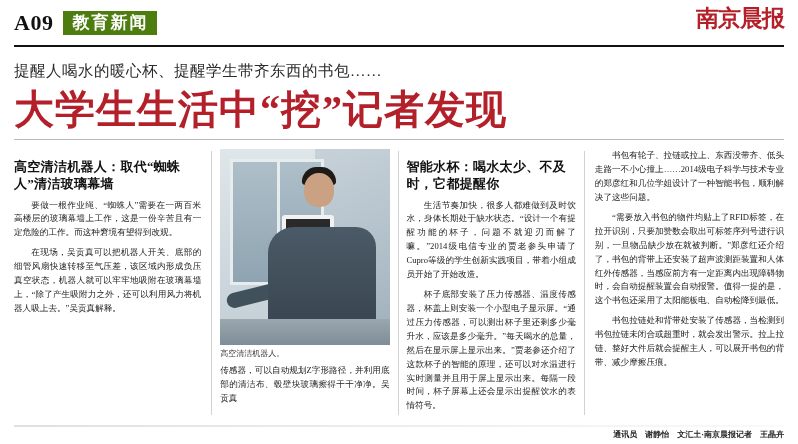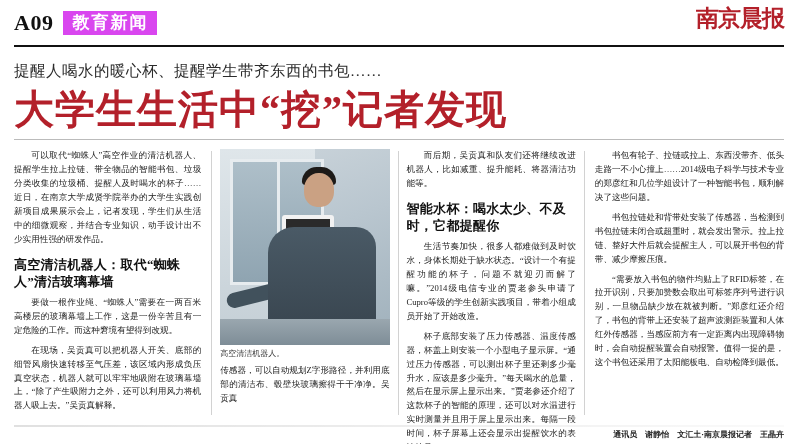--- a/index.html
+++ b/index.html
@@ -32,21 +32,21 @@
   }
   .page-code {
     font-family: "Liberation Serif", serif;
     font-size: 22px;
     font-weight: bold;
     letter-spacing: 0.5px;
     color: #111;
     margin-right: 10px;
   }
   .section-name {
-    background: #d946ef;
+    background: #4d7c0f;
     color: #fff;
     font-size: 17px;
     font-weight: bold;
     padding: 3px 9px 4px 9px;
     letter-spacing: 2px;
     line-height: 1;
   }
   .masthead-right {
     position: absolute;
     right: 0;
@@ -274,21 +274,20 @@
     </div>
   </div>
 
   <div class="shoulder">提醒人喝水的暖心杯、提醒学生带齐东西的书包……</div>
   <div class="headline">大学生生活中“挖”记者发现</div>
   <div class="head-rule"></div>
 
   <div class="columns">
 
     <div class="col col-1">
-      <p class="body">可以取代“蜘蛛人”高空作业的清洁机器人、提醒学生拉上拉链、带全物品的智能书包、垃圾分类收集的垃圾桶、提醒人及时喝水的杯子……近日，在南京大学成贤学院举办的大学生实践创新项目成果展示会上，记者发现，学生们从生活中的细微观察，并结合专业知识，动手设计出不少实用性强的研发作品。</p>
       <div class="sub-head">高空清洁机器人：取代“蜘蛛人”清洁玻璃幕墙</div>
       <p class="body">要做一根作业绳、“蜘蛛人”需要在一两百米高楼层的玻璃幕墙上工作，这是一份辛苦且有一定危险的工作。而这种窘境有望得到改观。</p>
       <p class="body">在现场，吴贡真可以把机器人开关、底部的细管风扇快速转移至气压差，该区域内形成负压真空状态，机器人就可以牢牢地吸附在玻璃幕墙上，“除了产生吸附力之外，还可以利用风力将机器人吸上去。”吴贡真解释。</p>
 
     </div>
 
     <div class="col-div"></div>
 
     <div class="col col-2">
       <div class="photo-wrap">
@@ -304,33 +303,32 @@
           <div class="floor"></div>
         </div>
         <div class="photo-caption">高空清洁机器人。</div>
       </div>
       <p class="body noindent">传感器，可以自动规划Z字形路径，并利用底部的清洁布、毂壁块玻璃擦得干干净净。吴贡真</p>
     </div>
 
     <div class="col-div"></div>
 
     <div class="col col-3">
-      <p class="body">而后期，吴贡真和队友们还将继续改进机器人，比如减重、提升能耗、将器清洁功能等。</p>
       <div class="sub-head">智能水杯：喝水太少、不及时，它都提醒你</div>
       <p class="body">生活节奏加快，很多人都难做到及时饮水，身体长期处于缺水状态。“设计一个有提醒功能的杯子，问题不就迎刃而解了嘛。”2014级电信专业的贾老参头申请了Cupro等级的学生创新实践项目，带着小组成员开始了开始改造。</p>
       <p class="body">杯子底部安装了压力传感器、温度传感器，杯盖上则安装一个小型电子显示屏。“通过压力传感器，可以测出杯子里还剩多少毫升水，应该是多少毫升。”每天喝水的总量，然后在显示屏上显示出来。”贾老参还介绍了这款杯子的智能的原理，还可以对水温进行实时测量并且用于屏上显示出来。每隔一段时间，杯子屏幕上还会显示出提醒饮水的表情符号。</p>
 
     </div>
 
     <div class="col-div"></div>
 
     <div class="col col-4">
       <p class="body">书包有轮子、拉链或拉上、东西没带齐、低头走路一不小心撞上……2014级电子科学与技术专业的郑彦红和几位学姐设计了一种智能书包，顺利解决了这些问题。</p>
+      <p class="body">“需要放入书包的物件均贴上了RFID标签，在拉开识别，只要加赞数会取出可标签序列号进行识别，一旦物品缺少放在就被判断。”郑彦红还介绍了，书包的背带上还安装了超声波测距装置和人体红外传感器，当感应前方有一定距离内出现障碍物时，会自动提醒装置会自动报警。值得一提的是，这个书包还采用了太阳能板电、自动检降到最低。</p>
       <p class="body">书包拉链处和背带处安装了传感器，当检测到书包拉链未闭合或超重时，就会发出警示。拉上拉链、整好大件后就会提醒主人，可以展开书包的背带、减少摩擦压痕。</p>
-      <p class="body">“需要放入书包的物件均贴上了RFID标签，在拉开识别，只要加赞数会取出可标签序列号进行识别，一旦物品缺少放在就被判断。”郑彦红还介绍了，书包的背带上还安装了超声波测距装置和人体红外传感器，当感应前方有一定距离内出现障碍物时，会自动提醒装置会自动报警。值得一提的是，这个书包还采用了太阳能板电、自动检降到最低。</p>
     </div>
   </div>
 
   <div class="bottom-strip">
     <div class="fade-bar"></div>
     <div class="byline">
       <span class="name">通讯员　谢静怡　文汇土·南京晨报记者　王晶卉</span>
     </div>
   </div>
 

